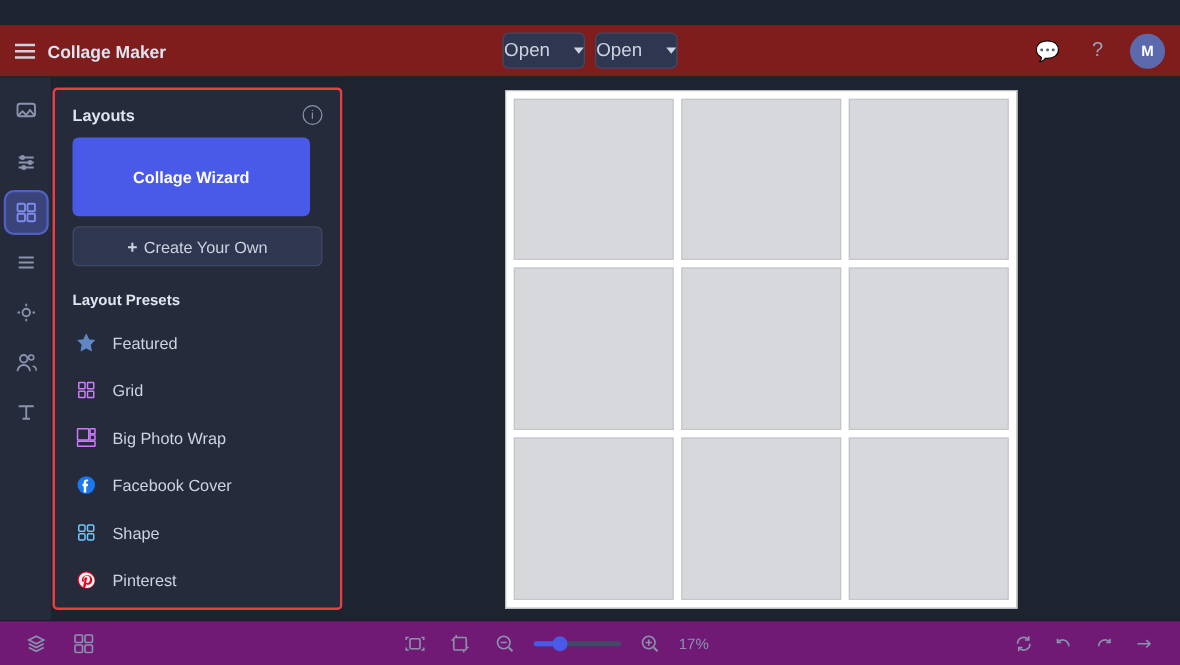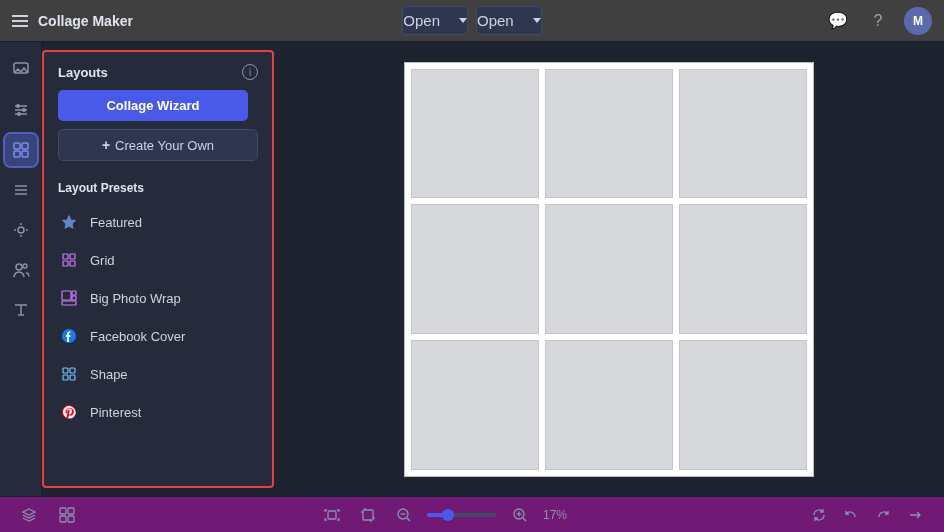--- a/index.html
+++ b/index.html
@@ -10,26 +10,27 @@
       font-family: -apple-system, BlinkMacSystemFont, 'Segoe UI', sans-serif;
       color: #cdd3e0;
       overflow: hidden;
       display: flex;
       flex-direction: column;
     }
 
     
     .topbar {
       height: 42px;
-      background: #404040;
+      background: #7f1d1d;
       display: flex;
       align-items: center;
       padding: 0 12px;
       border-bottom: 1px solid #1a1f2e;
       flex-shrink: 0;
+      margin-top: 20px;
     }
     .topbar-left {
       display: flex;
       align-items: center;
       gap: 10px;
       flex: 1;
     }
     .hamburger-icon {
       display: flex;
       flex-direction: column;
@@ -172,21 +173,21 @@
       justify-content: center;
       font-size: 10px;
       color: #8a93ad;
       cursor: pointer;
     }
     .btn-collage-wizard {
       margin: 0 24px 8px 14px;
       background: #4a5ae8;
       border: none;
       border-radius: 5px;
-      padding: 8px;
+      padding: 24px;
       color: #fff;
       font-size: 13px;
       font-weight: 600;
       cursor: pointer;
       text-align: center;
     }
     .btn-create-own {
       margin: 0 14px 14px 14px;
       background: #2e3650;
       border: 1px solid #404965;

